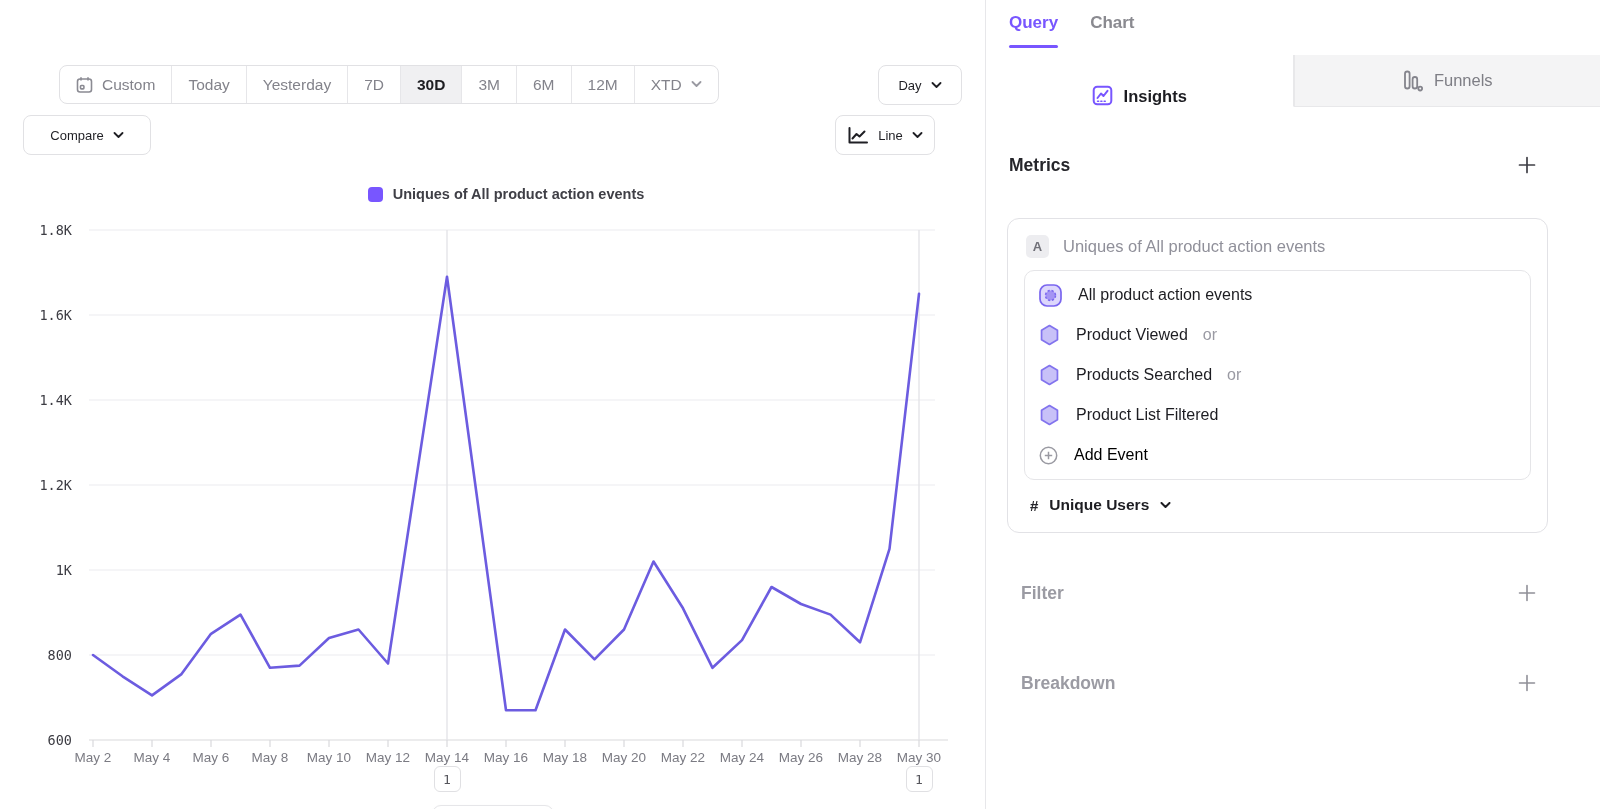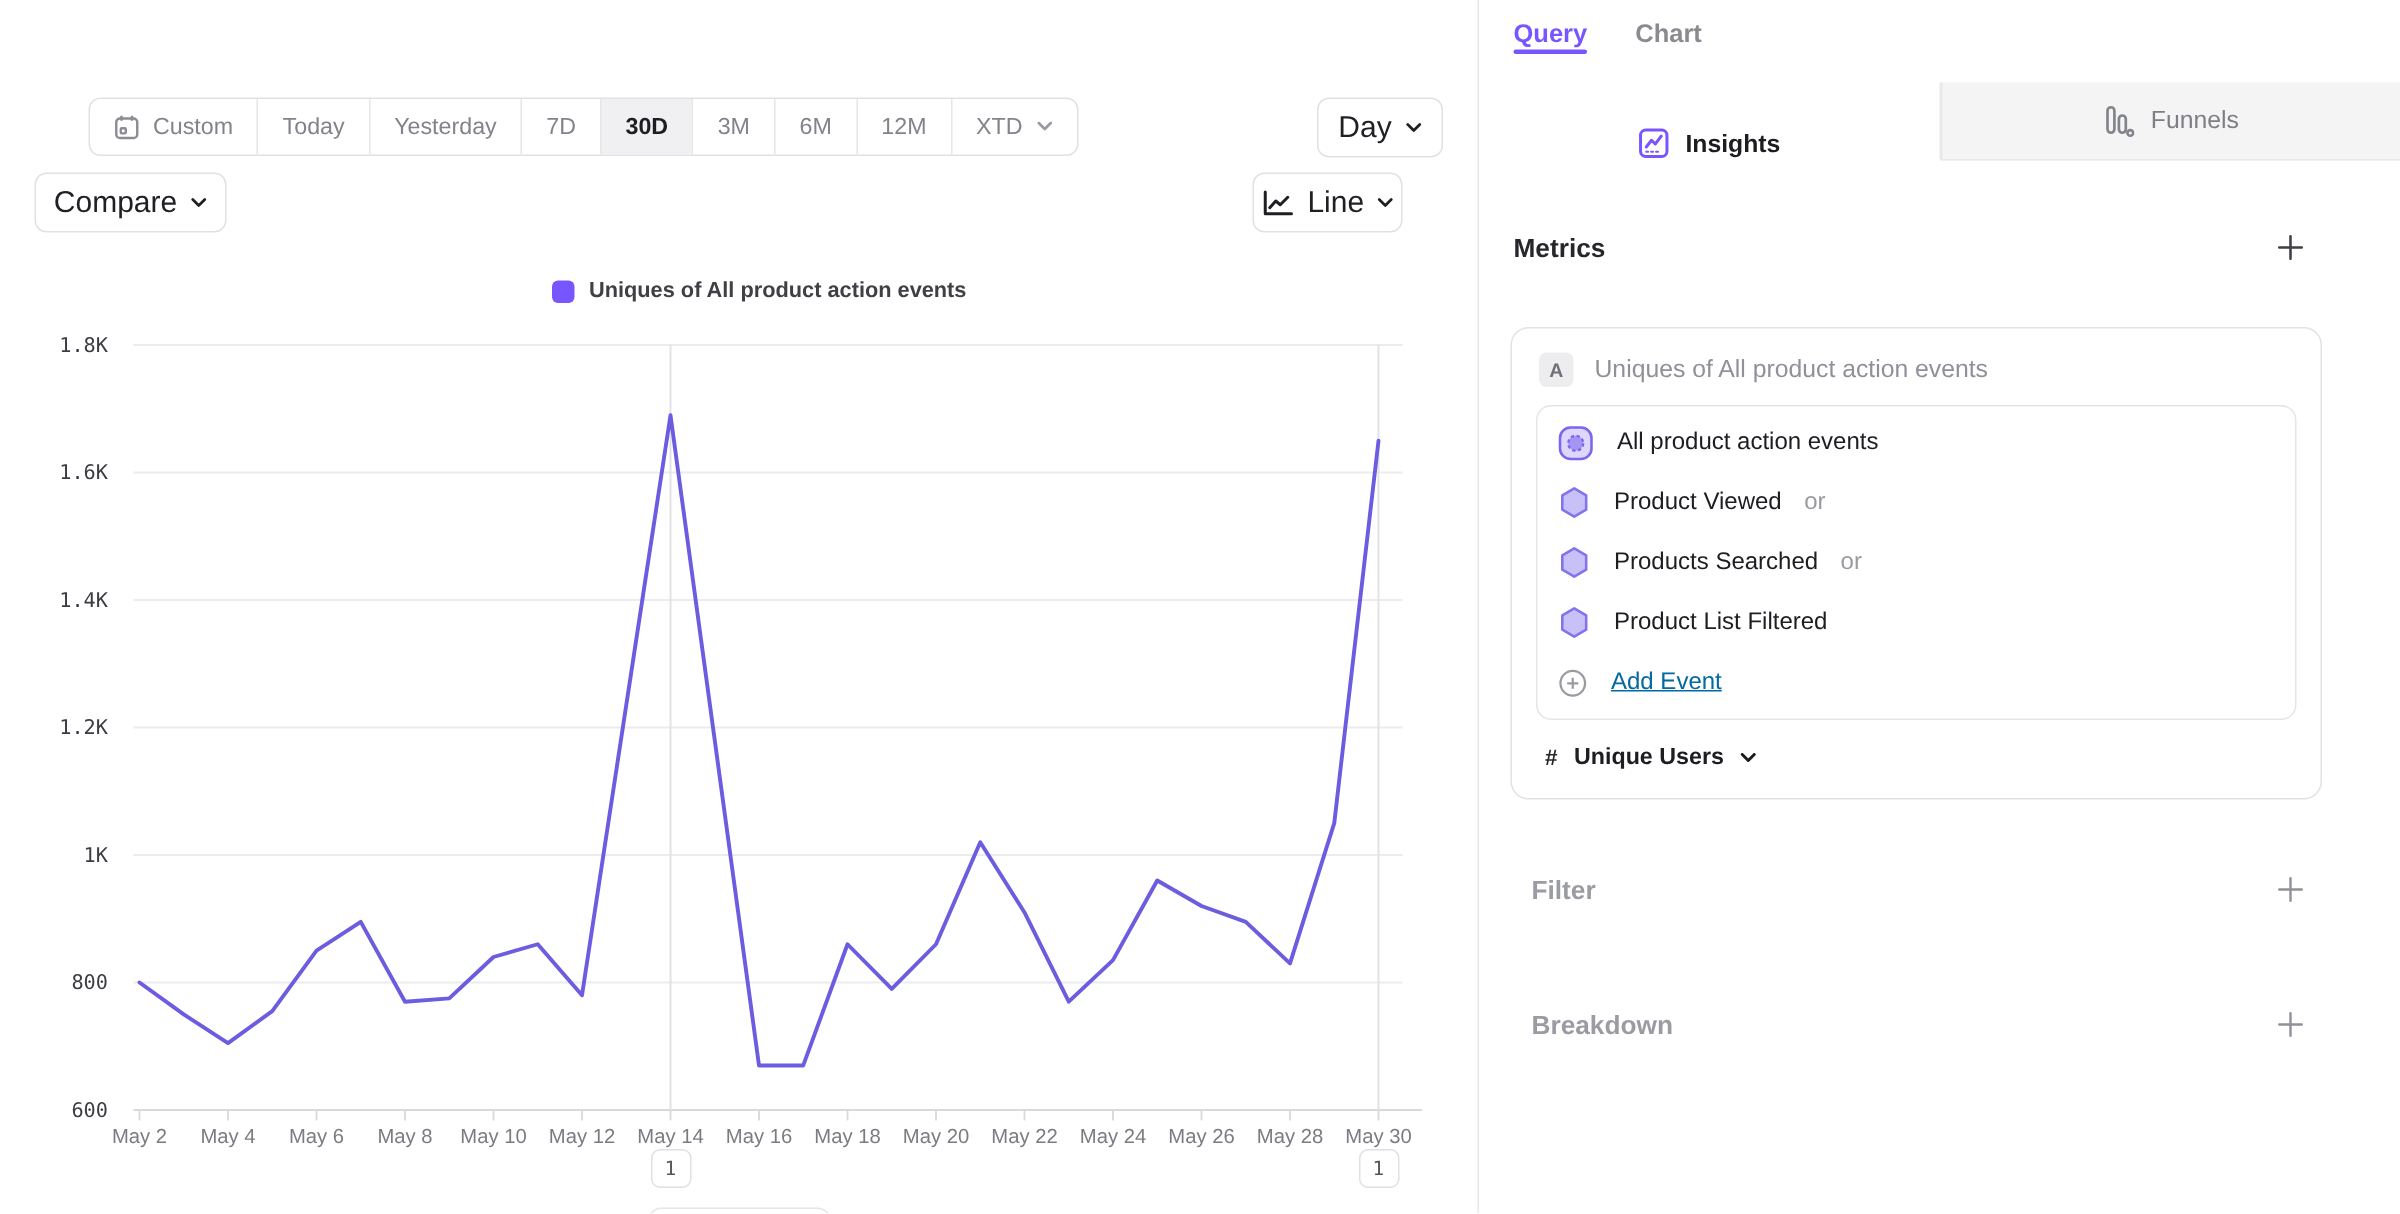--- a/index.html
+++ b/index.html
@@ -7,21 +7,21 @@
   .page { position:relative; width:1600px; height:809px; background:#fff; overflow:hidden; }
 
   
   .seg-control { position:absolute; left:23px; top:65px; display:inline-flex; border:1px solid #e1e1e4;
     border-radius:8px; background:#fff; overflow:hidden; height:39px;margin-left:36px; }
   .seg-item { display:flex; align-items:center; gap:9px; padding:0 16px; font-size:15.5px; color:#83838b;
     border-left:1px solid #e6e6e9; cursor:pointer; white-space:nowrap; }
   .seg-item:first-child { border-left:none; }
   .seg-item.selected { background:#f0f0f2; color:#1e1e22; font-weight:bold; }
   .btn { position:absolute; display:flex; align-items:center; justify-content:center; gap:9px;
-    border:1px solid #e1e1e4; border-radius:8px; background:#fff; font-size:20px; color:#1f1f24;
+    border:1px solid #e1e1e4; border-radius:8px; background:#fff; font-size:13px; color:#1f1f24;
     height:40px; cursor:pointer; }
   .btn-day   { left:878px; top:65px;  width:84px; }
   .btn-line  { left:835px; top:115px; width:100px; }
   .btn-compare { left:23px; top:115px; width:128px; }
 
   
   .legend { position:absolute; left:93px; top:186px; width:826px; display:flex; align-items:center;
     justify-content:center; gap:10px; }
   .legend-swatch { width:15px; height:15px; border-radius:4px; }
   .legend-label { font-size:14.5px; color:#3f3f46; font-weight:bold; }
@@ -29,21 +29,21 @@
   .anno-chip { position:absolute; top:766px; width:27px; height:26px; background:#fff; border:1px solid #e0e0e3;
     border-radius:6px; color:#55555c; font-family:"DejaVu Sans Mono", monospace; font-size:13px;
     display:flex; align-items:center; justify-content:center; cursor:pointer; }
   .cutoff-box { position:absolute; left:432px; top:805px; width:122px; height:30px; background:#fff;
     border:1px solid #e6e6e9; border-radius:9px; box-shadow:0 1px 3px rgba(0,0,0,.05); }
 
   
   .panel { position:absolute; left:985px; top:0; width:615px; height:809px; background:#fff;
     border-left:1px solid #e7e7ea; }
   .panel-header { position:absolute; left:23px; top:13px; display:flex; gap:32px; }
-  .header-tab { font-size:17px; font-weight:bold; color:#8a8a90; cursor:pointer; position:relative; }
+  .header-tab { font-size:17px; font-weight:bold; color:#8a8a90; cursor:pointer; padding-bottom:12px; position:relative; }
   .header-tab.active { color:#7856FF; }
   .header-tab.active::after { content:""; position:absolute; left:0; bottom:-3px; width:100%; height:3.5px;
     background:#7856FF; border-radius:2px; }
   .report-tabs { position:absolute; left:0; top:55px; width:615px; height:52px; display:flex; }
   .report-tab { flex:1; display:flex; align-items:center; justify-content:center; gap:11px; font-size:16.5px;
     color:#7e7e85; background:#f4f4f5; border-left:1px solid #e8e8ea; border-bottom:1px solid #e8e8ea; cursor:pointer; }
   .report-tab:first-child { border-left:none; }
   .report-tab.active { background:#fff; color:#1c1c21; font-weight:bold; border-bottom:1px solid transparent;
     border-right:1px solid #e8e8ea;align-items:flex-end; }
   .section-title { position:absolute; left:23px; font-size:17.5px; font-weight:bold; color:#26262b; }
@@ -51,21 +51,21 @@
   .metrics-card { position:absolute; left:21px; top:218px; width:541px; border:1px solid #e2e2e6;
     border-radius:12px; background:#fff; padding:14px 16px 16px; }
   .summary-row { display:flex; align-items:center; gap:14px; padding:2px 2px 12px; }
   .summary-badge { width:23px; height:23px; border-radius:5px; background:#ededf0; color:#707078;
     font-size:13px; font-weight:bold; display:flex; align-items:center; justify-content:center; }
   .summary-label { font-size:16.5px; color:#90909a; }
   .events-card { border:1px solid #e5e5e8; border-radius:10px; padding:4px 0; }
   .event-row { height:40px; display:flex; align-items:center; gap:15px; padding:0 13px; cursor:pointer; }
   .event-label { font-size:16px; color:#1d1d22; font-weight:500; }
   .event-suffix { font-size:16px; color:#9a9aa3; }
-  .event-row.add-row .event-label { color:#0369a1; font-weight:normal;text-decoration:underline; }
+  .event-row.add-row .event-label { color:#000000; font-weight:normal; }
   .measure-row { display:flex; align-items:center; gap:11px; padding:16px 6px 2px; cursor:pointer; }
   .measure-symbol { font-size:15px; font-weight:bold; color:#26262b; }
   .measure-label { font-size:15.5px; font-weight:bold; color:#1d1d22; }
   .simple-section-label { position:absolute; left:23px; font-size:17.5px; font-weight:bold; color:#9b9ba3;margin-left:12px; }
   .icon { display:inline-flex; align-items:center; justify-content:center; }
 </style>
 </head>
 <body>
 
 <div class="page">

